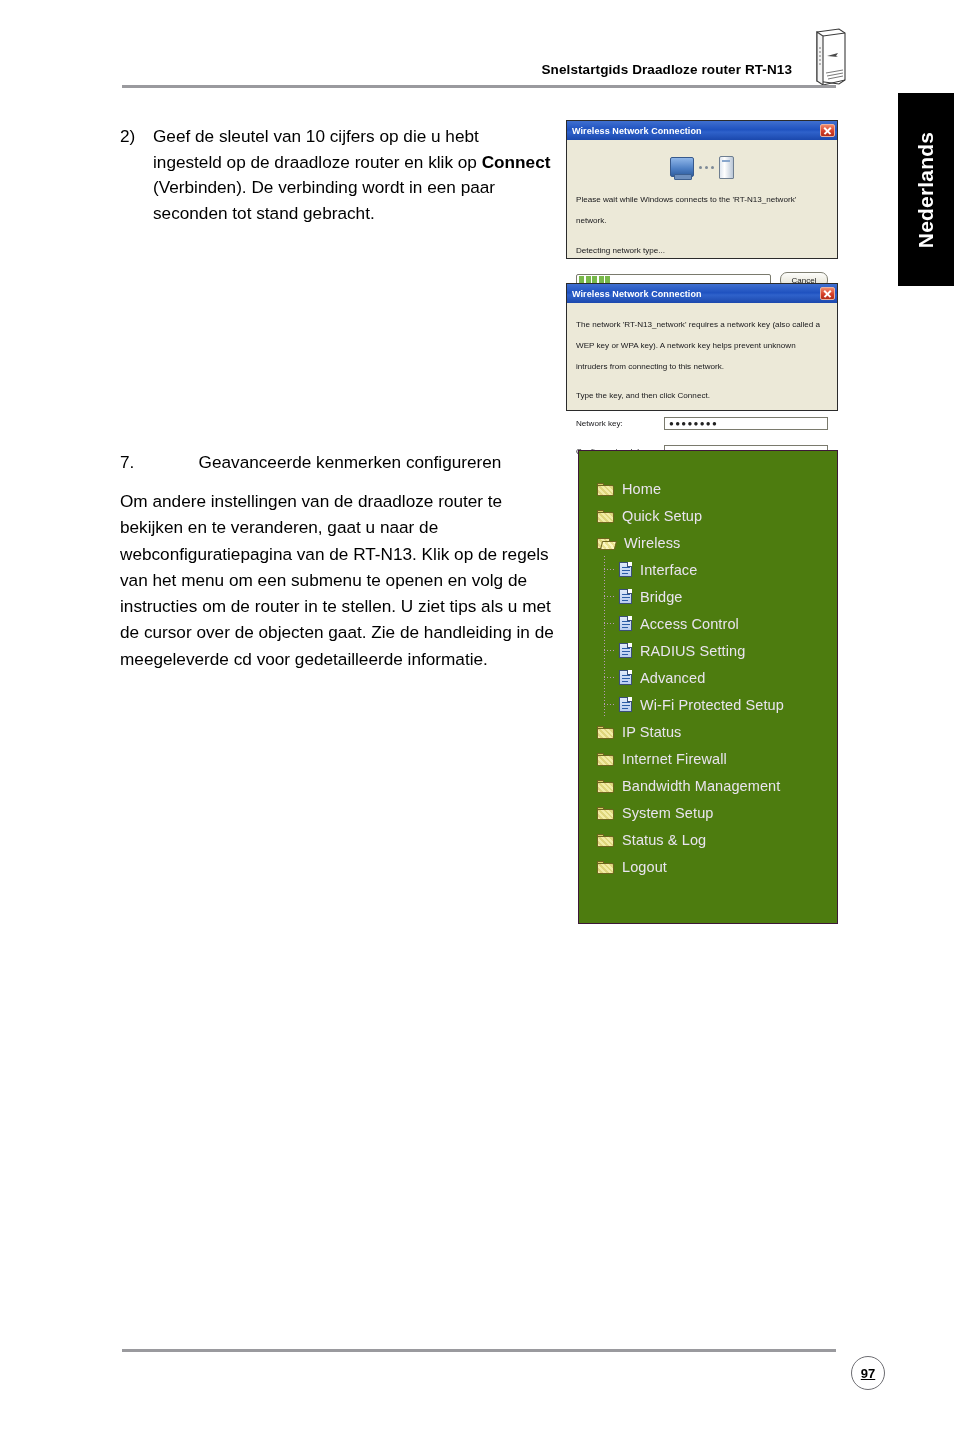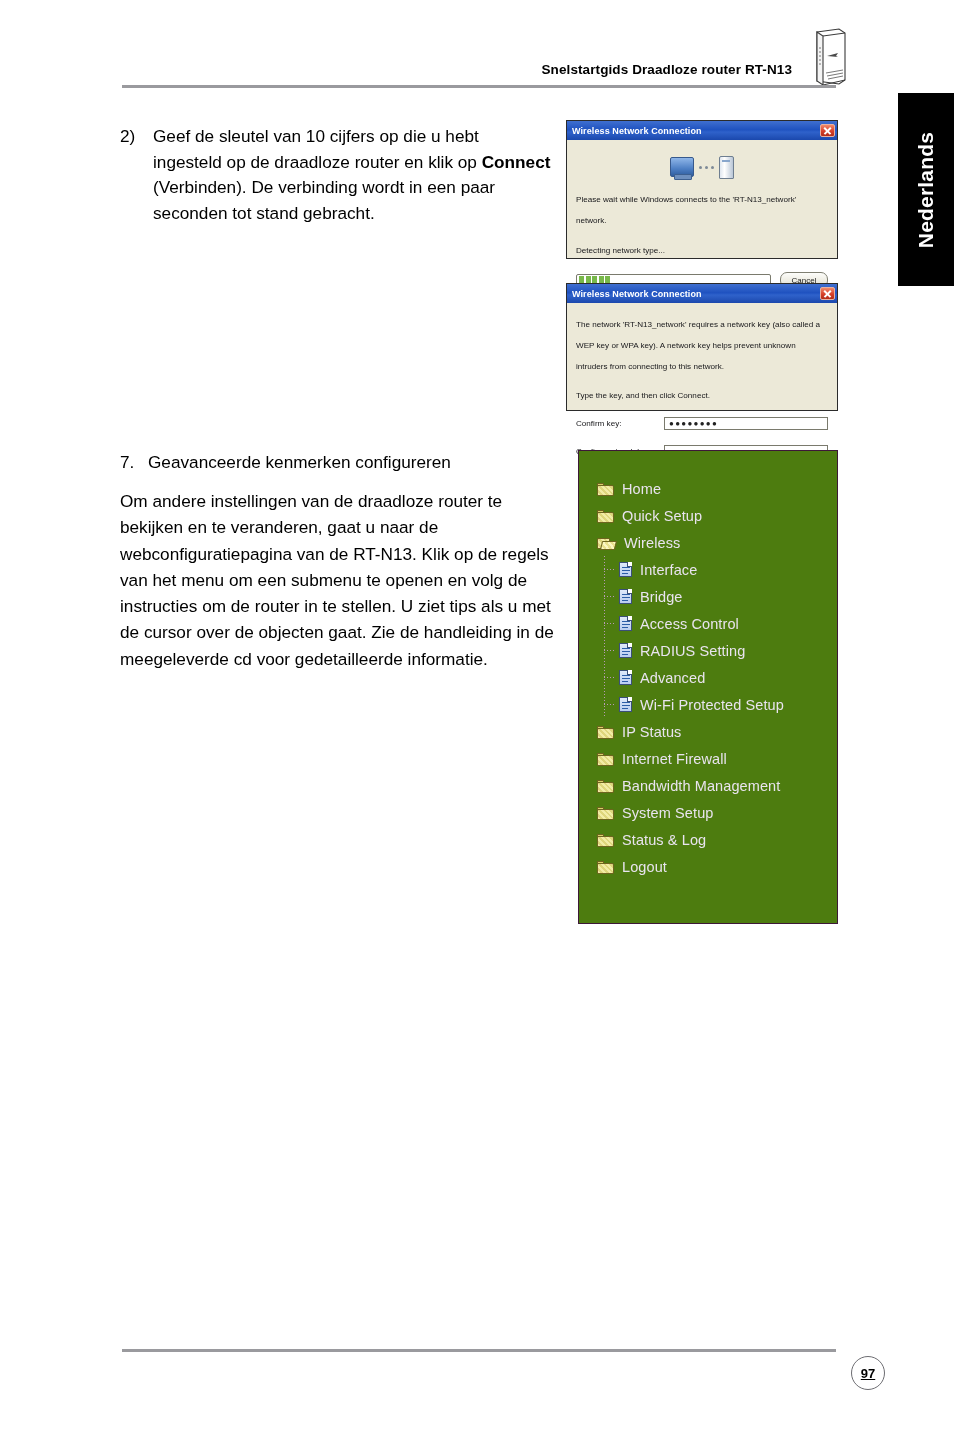--- a/index.html
+++ b/index.html
@@ -94,20 +94,21 @@
     line-height: 25px;
   }
   .sec7-title .num {
     position: absolute;
     left: 0;
     top: 0;
   }
   .sec7-title .txt {
     display: block;
     margin-left: 28px;
+    text-align: center;
   }
 
   .sec7-body {
     position: absolute;
     left: 120px;
     top: 488px;
     width: 440px;
     font-size: 17.2px;
     line-height: 26.3px;
   }
@@ -497,21 +498,21 @@
 
 <div class="dlg" id="dialog-wepkey">
   <div class="dlg-titlebar">
     <div class="dlg-title-text">Wireless Network Connection</div>
     <div class="dlg-close"></div>
   </div>
   <div class="dlg-body">
     <div class="dlg-line blurry">The network 'RT-N13_network' requires a network key (also called a WEP key or WPA key). A network key helps prevent unknown intruders from connecting to this network.</div>
     <div class="dlg-line blurry" style="margin-top:8px">Type the key, and then click Connect.</div>
     <div class="field-row">
-      <div class="field-label blurry">Confirm key:</div>
+      <div class="field-label blurry">Network key:</div>
       <div class="field-input">●●●●●●●●</div>
     </div>
     <div class="field-row">
       <div class="field-label blurry">Confirm network key:</div>
       <div class="field-input">●●●●●●●●</div>
     </div>
     <div class="btn-row">
       <div class="winbtn default blurry">Connect</div>
       <div class="winbtn blurry">Cancel</div>
     </div>

